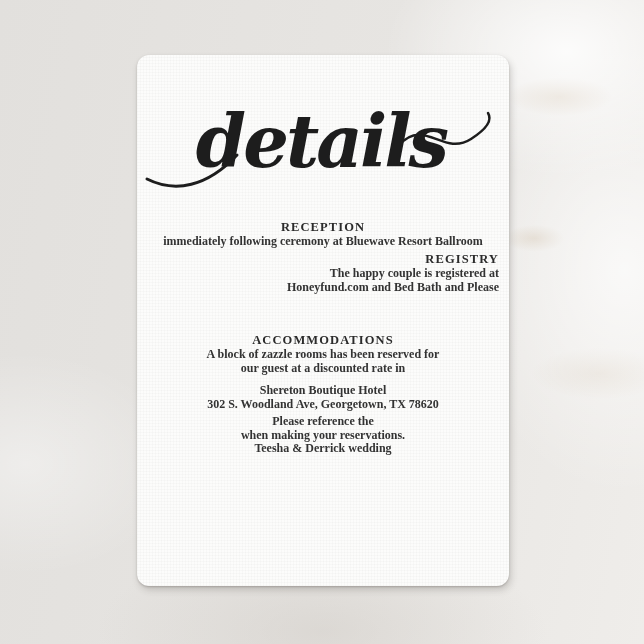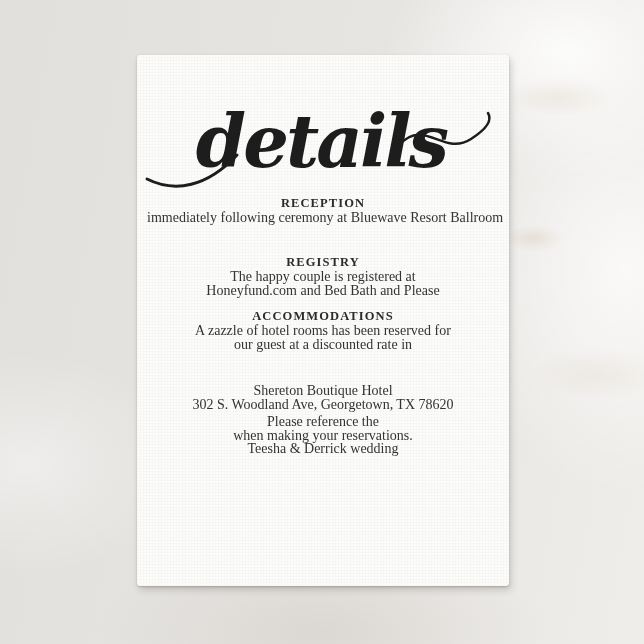--- a/index.html
+++ b/index.html
@@ -26,21 +26,21 @@
   .card {
     position: absolute;
     left: 137px;
     top: 55px;
     width: 372px;
     height: 531px;
     background-color: #fcfcfb;
     background-image:
       repeating-linear-gradient(0deg,  rgba(60,60,55,0.022) 0 1px, rgba(0,0,0,0) 1px 3px),
       repeating-linear-gradient(90deg, rgba(60,60,55,0.022) 0 1px, rgba(0,0,0,0) 1px 3px);
-    border-radius: 3px;
+    border-radius: 12px;
     box-shadow:
       0 1px 2px rgba(70,65,60,0.25),
       2px 4px 7px rgba(70,65,60,0.22);
   }
 
   .title-wrap {
     position: absolute;
     top: 28px;
     left: 0;
     width: 372px;
@@ -73,32 +73,34 @@
     color: #2f2f2f;
   }
   .heading {
     font-family: "Liberation Serif", serif;
     font-weight: bold;
     font-size: 12.5px;
     line-height: 16px;
     letter-spacing: 1.1px;
     color: #2b2b2b;
     white-space: nowrap;
+    margin-top: 24px;
   }
   .line {
     display: block;
     font-family: "Liberation Serif", serif;
-    font-size: 14px;
+    font-size: 12px;
     line-height: 13.5px;
     color: #333333;
     white-space: nowrap;
+    font-weight: bold;
   }
 
   .sec-reception      { top: 140px; }
-  .sec-registry       { top: 199px; }
+  .sec-registry       { top: 172px; text-align: right; }
   .sec-accommodations { top: 253px; }
   .sec-hotels         { top: 306px; margin-top: 23px; }
   .sec-reference      { top: 360px; }
   .sec-more           { top: 439px; }
 </style>
 </head>
 <body>
 
 <div class="scene">
   <div class="card">
@@ -117,21 +119,21 @@
     </div>
 
     <div class="section sec-registry">
       <div class="heading">REGISTRY</div>
       <span class="line">The happy couple is registered at</span>
       <span class="line">Honeyfund.com and Bed Bath and Please</span>
     </div>
 
     <div class="section sec-accommodations">
       <div class="heading">ACCOMMODATIONS</div>
-      <span class="line">A zazzle of hotel rooms has been reserved for</span>
+      <span class="line">A block of zazzle rooms has been reserved for</span>
       <span class="line">our guest at a discounted rate in</span>
     </div>
 
     <div class="section sec-hotels">
       <span class="line">Shereton Boutique Hotel</span>
       <span class="line">302 S. Woodland Ave, Georgetown, TX 78620</span>
     </div>
 
     <div class="section sec-reference">
       <span class="line">Please reference the</span>

